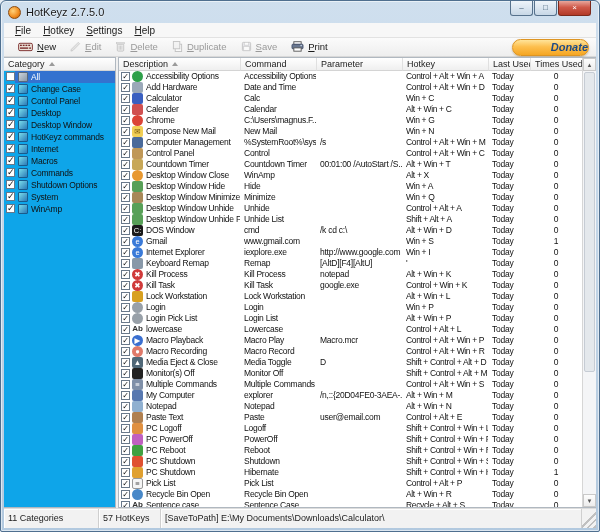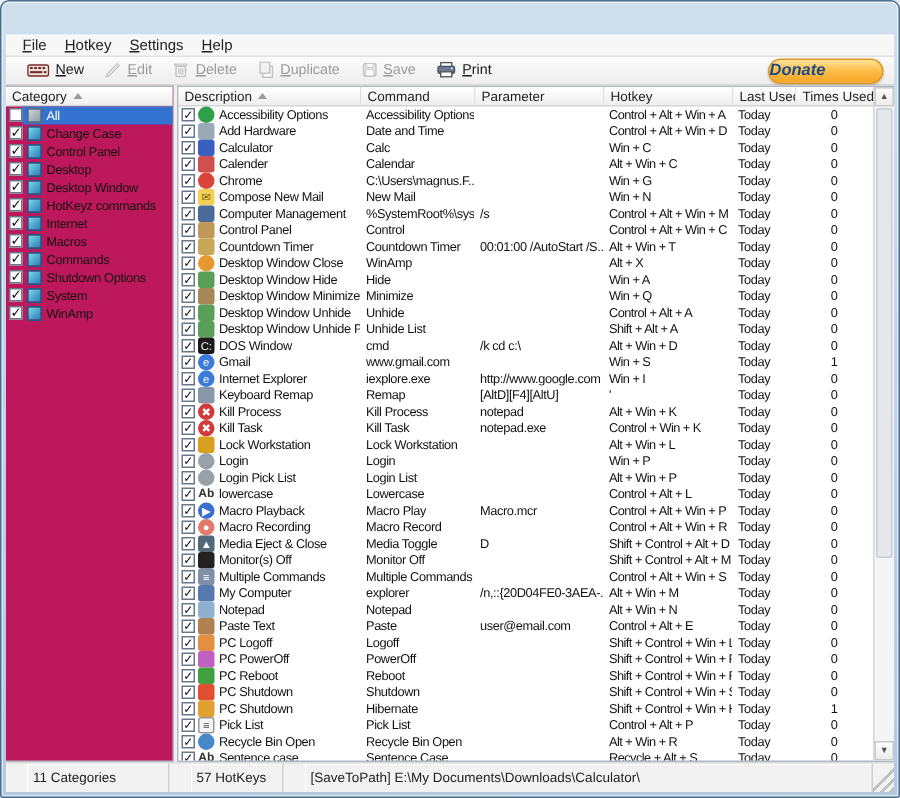--- a/index.html
+++ b/index.html
@@ -31,27 +31,27 @@
   .toolbar { height:19px; background:linear-gradient(#fbfbfb,#eeeeee); border-bottom:1px solid #d8d8d8;
     display:flex; align-items:center; padding-left:14px; position:relative; }
   .tbtn { display:flex; align-items:center; margin-right:14px; cursor:pointer; }
   .tbtn .tlabel { display:inline-block; font-size:9.5px; color:#1a1a1a; margin-left:4px; }
   .tbtn .tlabel::first-letter { text-decoration:underline; }
   .tbtn.disabled { cursor:default; }
   .tbtn.disabled .tlabel { color:#9a9a9a; }
   .tbtn.disabled svg { opacity:.55; }
   .donate-btn { position:absolute; right:7px; top:1px; width:77px; height:17px; border-radius:9px;
     background:linear-gradient(#ffe49a,#fdbf4e 45%,#f5a623); border:1px solid #dd9422;
-    color:#1d4b86; font-weight:bold; font-style:italic; font-size:11px; text-align:left; line-height:15px;
+    color:#1d4b86; font-weight:bold; font-style:italic; font-size:11px; text-align:right; line-height:15px;
     cursor:pointer; box-shadow:0 1px 2px rgba(120,80,0,.35); }
 
   
   .content { height:453px; display:flex; background:#f0f0f0; }
 
-  .catpanel { width:112px; background:#be185d; border:1px solid #b0b8c0; border-left:none; display:flex; flex-direction:column; }
+  .catpanel { width:112px; background:#0ea5e9; border:1px solid #b0b8c0; border-left:none; display:flex; flex-direction:column; }
   .colhead { height:13px; background:linear-gradient(#ffffff,#efefef); border-bottom:1px solid #d4d4d4;
     font-size:9px; color:#222; display:flex; align-items:center; padding:0 4px; flex-shrink:0; }
   .sort-arrow { width:0; height:0; border-left:3px solid transparent; border-right:3px solid transparent;
     border-bottom:4px solid #9a9a9a; margin-left:4px; }
   .cat-row { height:12px; display:flex; align-items:center; padding-left:2px; cursor:pointer; }
   .cb { width:9px; height:9px; background:#fff; border:1px solid #68788a; font-size:9px; line-height:7px;
     text-align:center; color:#111; flex-shrink:0; cursor:pointer; }
   .cat-main { display:flex; align-items:center; flex:1; height:12px; padding-left:3px; overflow:hidden; }
   .cat-row.sel .cat-main { background:#3472cf; }
   .cat-row.sel .cat-label { color:#fff;text-align:center; }
@@ -81,30 +81,39 @@
   .sb { position:absolute; top:0; right:0; bottom:0; width:14px; background:#f4f5f7; border-left:1px solid #d6d6d6; }
   .sb-btn { height:13px; border:1px solid #c9c9c9; background:linear-gradient(#fdfdfd,#ececec);
     font-size:6px; color:#555; text-align:center; line-height:12px; cursor:pointer; }
   .sb-btn.down { position:absolute; bottom:0; left:0; right:0; }
   .sb-thumb { position:absolute; top:14px; left:1px; right:1px; height:300px;
     background:#e4e8ec; border:1px solid #c6ccd4; border-radius:2px; cursor:grab; }
 
   
   .statusbar { height:20px; background:#f2f2f2; border-top:1px solid #dcdcdc; display:flex; align-items:stretch; }
   .sb-panel { font-size:9px; color:#222; padding:0 4px; line-height:19px; border-right:1px solid #cfcfcf;
-    box-shadow:inset 1px 1px 0 rgba(255,255,255,.9); white-space:nowrap; overflow:hidden;margin-left:14px; }
+    box-shadow:inset 1px 1px 0 rgba(255,255,255,.9); white-space:nowrap; overflow:hidden; }
   .sp1{width:95px} .sp2{width:62px} .sp3{flex:1}
   .grip { width:14px; background:
     linear-gradient(135deg,transparent 50%,#c0c0c0 50%,#c0c0c0 58%,transparent 58%,transparent 70%,#c0c0c0 70%,#c0c0c0 78%,transparent 78%,transparent 88%,#c0c0c0 88%); }
 </style>
 </head>
 <body>
 
 <div class="window">
 
+  <div class="titlebar">
+    <span class="app-icon"></span>
+    <span class="title-text">HotKeyz 2.7.5.0</span>
+    <span class="winbtns">
+      <span class="winbtn">–</span>
+      <span class="winbtn">□</span>
+      <span class="winbtn close">×</span>
+    </span>
+  </div>
 
   <div class="inner">
 
     <div class="menubar">
       <span class="menu-item">File</span>
       <span class="menu-item">Hotkey</span>
       <span class="menu-item">Settings</span>
       <span class="menu-item">Help</span>
     </div>
 
@@ -462,21 +471,21 @@
     <span class="c col-param">notepad</span>
     <span class="c col-hot">Alt + Win + K</span>
     <span class="c col-last">Today</span>
     <span class="c col-times">0</span>
   </div>
             <div class="trow">
     <span class="cb">✓</span>
     <span class="ricon" style="background: rgb(208, 58, 58); color: rgb(255, 255, 255); border-radius: 50%;">✖</span>
     <span class="c col-desc">Kill Task</span>
     <span class="c col-cmd">Kill Task</span>
-    <span class="c col-param">notepad.exe</span>
+    <span class="c col-param">google.exe</span>
     <span class="c col-hot">Control + Win + K</span>
     <span class="c col-last">Today</span>
     <span class="c col-times">0</span>
   </div>
             <div class="trow">
     <span class="cb">✓</span>
     <span class="ricon" style="background: rgb(216, 160, 32); color: rgb(122, 82, 8);"></span>
     <span class="c col-desc">Lock Workstation</span>
     <span class="c col-cmd">Lock Workstation</span>
     <span class="c col-param"></span>

